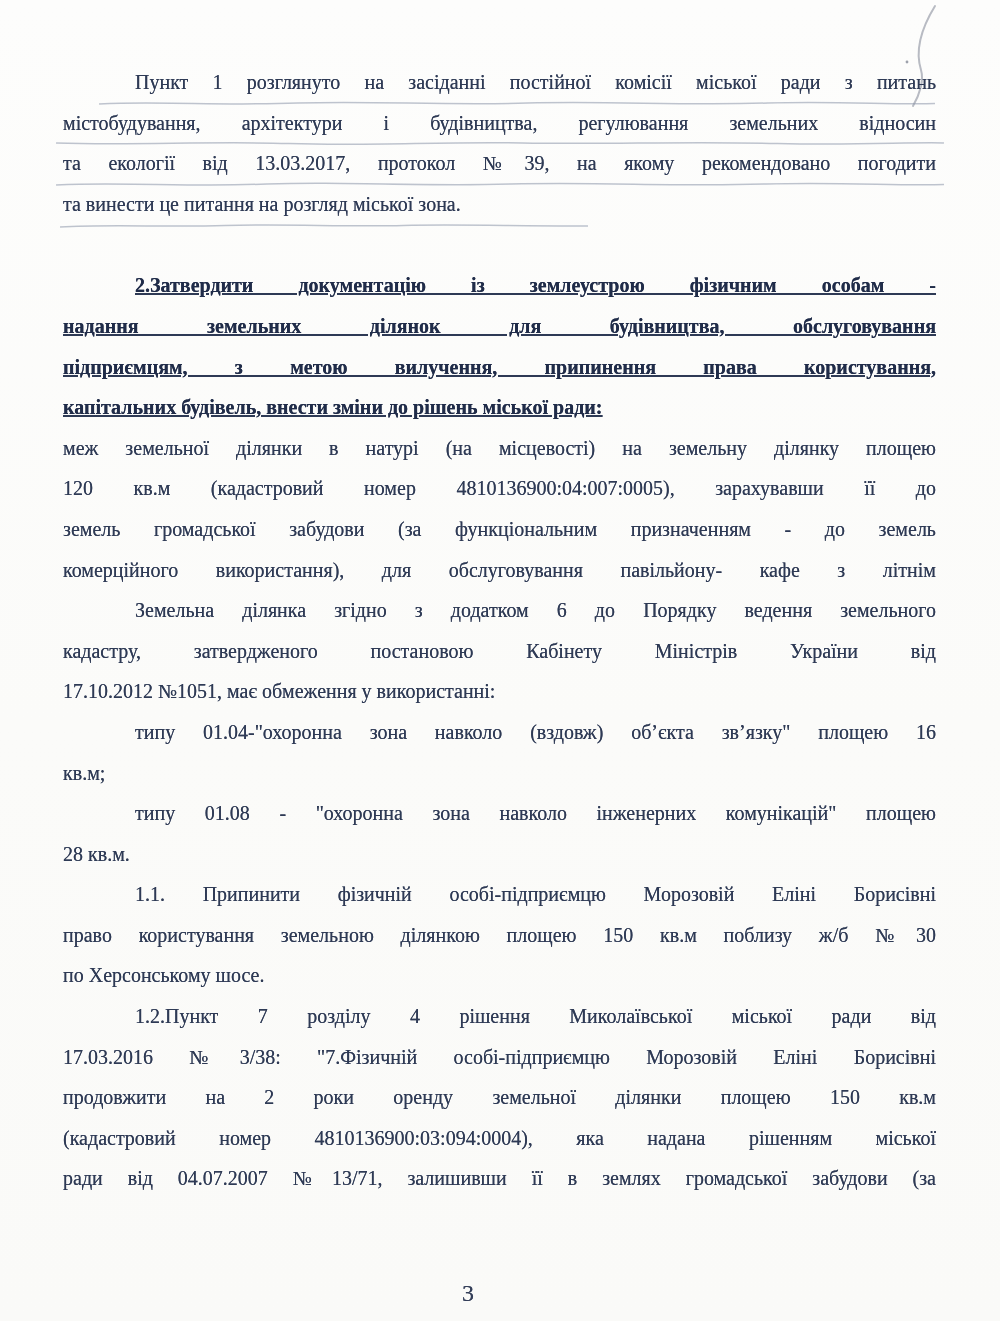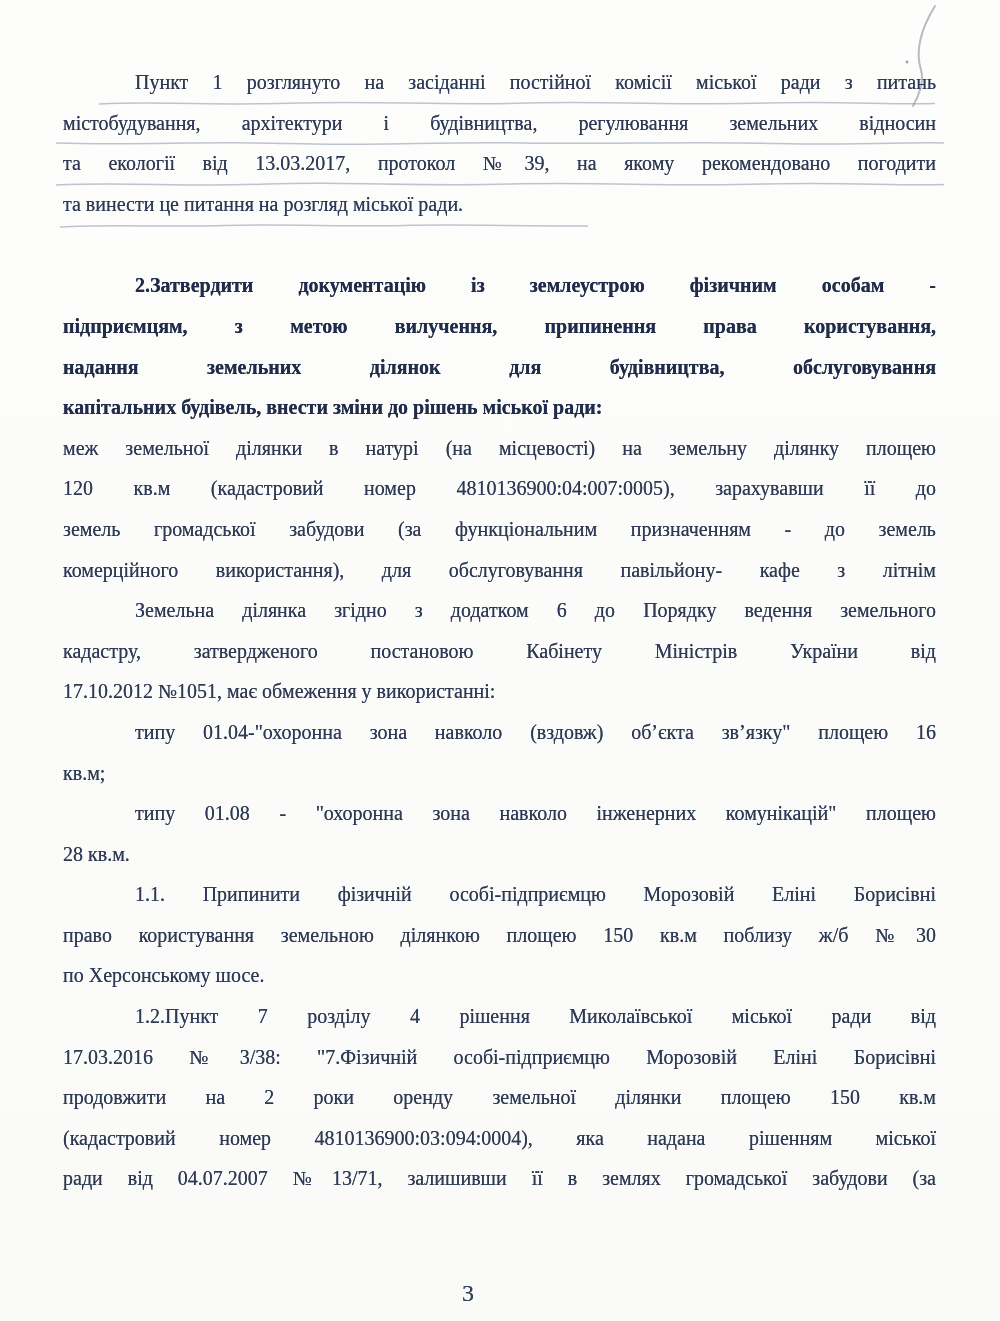--- a/index.html
+++ b/index.html
@@ -7,21 +7,21 @@
   .page {
     position:relative;
     width:1000px; height:1321px;
     background:linear-gradient(180deg,#fdfdfc 0%, #fbfbf9 55%, #fafaf8 100%);
     overflow:hidden;
     font-family:"Liberation Serif","DejaVu Serif",serif;
     color:#2e3a55;
   }
   .doc-body { position:absolute; left:63px; top:62px; width:873px; }
   .para { position:relative; }
-  .para-2 { margin-top:41px; }
+  .para-2 { margin-top:41px;text-decoration:underline; }
   .ln {
     display:block;
     font-size:20px;
     line-height:40.6px;
     height:40.6px;
     text-shadow:0 0 0.5px rgba(46,58,85,0.85);
     white-space:normal;
     overflow:visible;
   }
   .j  { text-align:justify; text-align-last:justify; }
@@ -48,39 +48,39 @@
     <path d="M42 2 C 26 28, 23 50, 28 66 C 31 76, 27 90, 20 102" stroke="#abafb9" stroke-width="2" stroke-linecap="round" opacity="0.85"></path>
     <circle cx="14" cy="58" r="1.4" fill="#9da1ab"></circle>
   </svg>
 
   <div class="doc-body">
 
     <div class="para para-1">
       <div class="ln ind j">Пункт 1 розглянуто на засіданні постійної комісії міської ради з питань</div>
       <div class="ln j">містобудування, архітектури і будівництва, регулювання земельних відносин</div>
       <div class="ln j">та екології від 13.03.2017,  протокол №39, на якому рекомендовано погодити</div>
-      <div class="ln">та винести це питання на розгляд міської ради.</div>
+      <div class="ln">та винести це питання на розгляд міської зона.</div>
       <svg class="pencil u1" viewBox="0 0 400 8" preserveAspectRatio="none" fill="none">
         <path d="M0 5 C 30 2, 60 7, 95 4 C 130 1.5, 165 6.5, 205 4 C 245 2, 280 6.5, 320 4 C 355 2, 380 6, 400 4.5" stroke="#8b95a9" stroke-width="1.5"></path>
       </svg>
       <svg class="pencil u2" viewBox="0 0 400 8" preserveAspectRatio="none" fill="none">
         <path d="M0 4 C 35 6.5, 70 2, 105 4.5 C 140 7, 175 2.5, 210 4 C 250 5.5, 285 2, 325 4.5 C 360 6.5, 385 3, 400 4" stroke="#8b95a9" stroke-width="1.5"></path>
       </svg>
       <svg class="pencil u3" viewBox="0 0 400 8" preserveAspectRatio="none" fill="none">
         <path d="M0 5 C 30 2, 60 7, 95 4 C 130 1.5, 165 6.5, 205 4 C 245 2, 280 6.5, 320 4 C 355 2, 380 6, 400 4.5" stroke="#8b95a9" stroke-width="1.5"></path>
       </svg>
       <svg class="pencil u4" viewBox="0 0 400 8" preserveAspectRatio="none" fill="none">
         <path d="M0 6 C 40 3, 80 6.5, 125 4.5 C 170 2.5, 215 6, 260 4.5 C 305 3, 350 5.5, 400 5" stroke="#8b95a9" stroke-width="1.5"></path>
       </svg>
     </div>
 
     <div class="para para-2 bold">
       <div class="ln ind j">2.Затвердити документацію із землеустрою фізичним особам -</div>
+      <div class="ln j">надання земельних ділянок для будівництва, обслуговування</div>
       <div class="ln j">підприємцям, з метою вилучення, припинення права користування,</div>
-      <div class="ln j">надання земельних ділянок для будівництва, обслуговування</div>
       <div class="ln">капітальних будівель, внести зміни до рішень міської ради:</div>
     </div>
 
     <div class="para para-3">
       <div class="ln j">меж земельної ділянки в натурі (на місцевості) на земельну ділянку площею</div>
       <div class="ln j">120 кв.м (кадастровий номер 4810136900:04:007:0005), зарахувавши її до</div>
       <div class="ln j">земель громадської забудови (за функціональним призначенням - до земель</div>
       <div class="ln j">комерційного використання), для обслуговування павільйону- кафе з літнім</div>
     </div>
 

